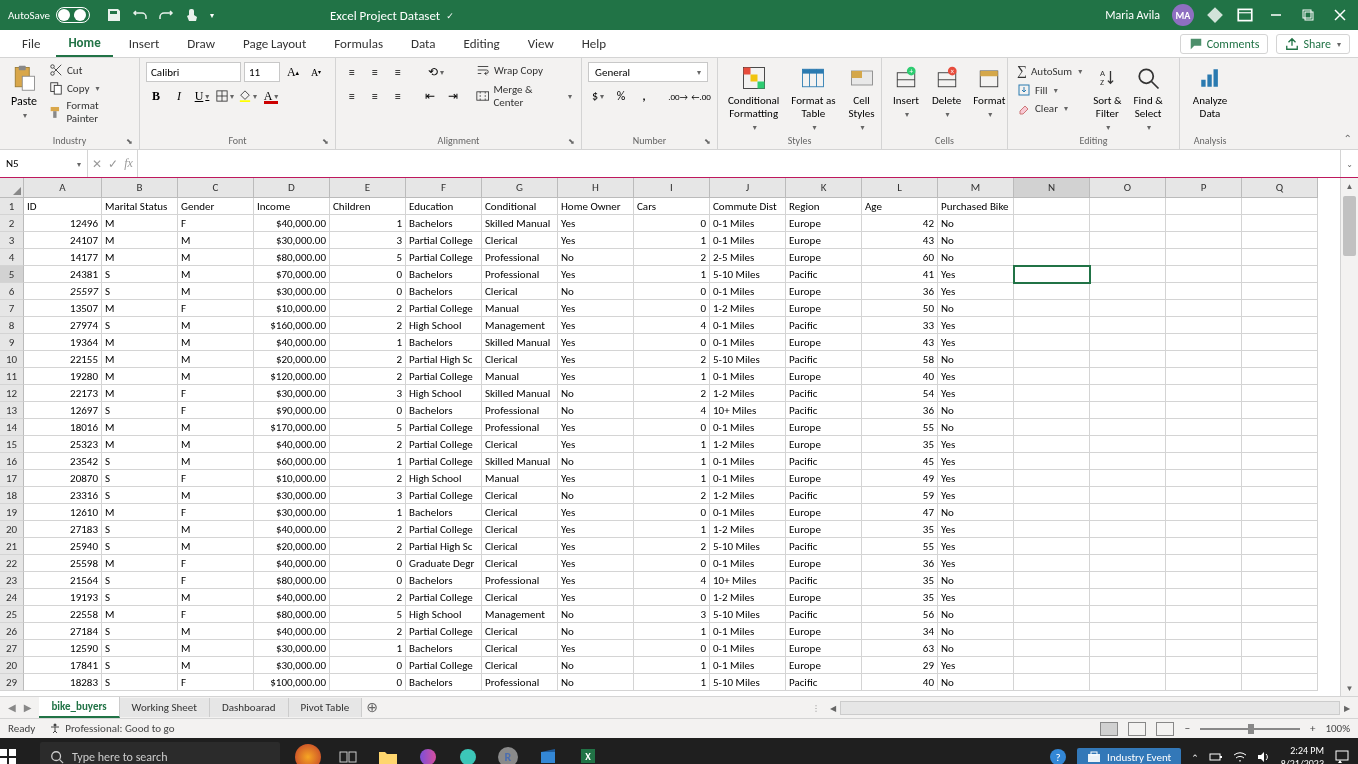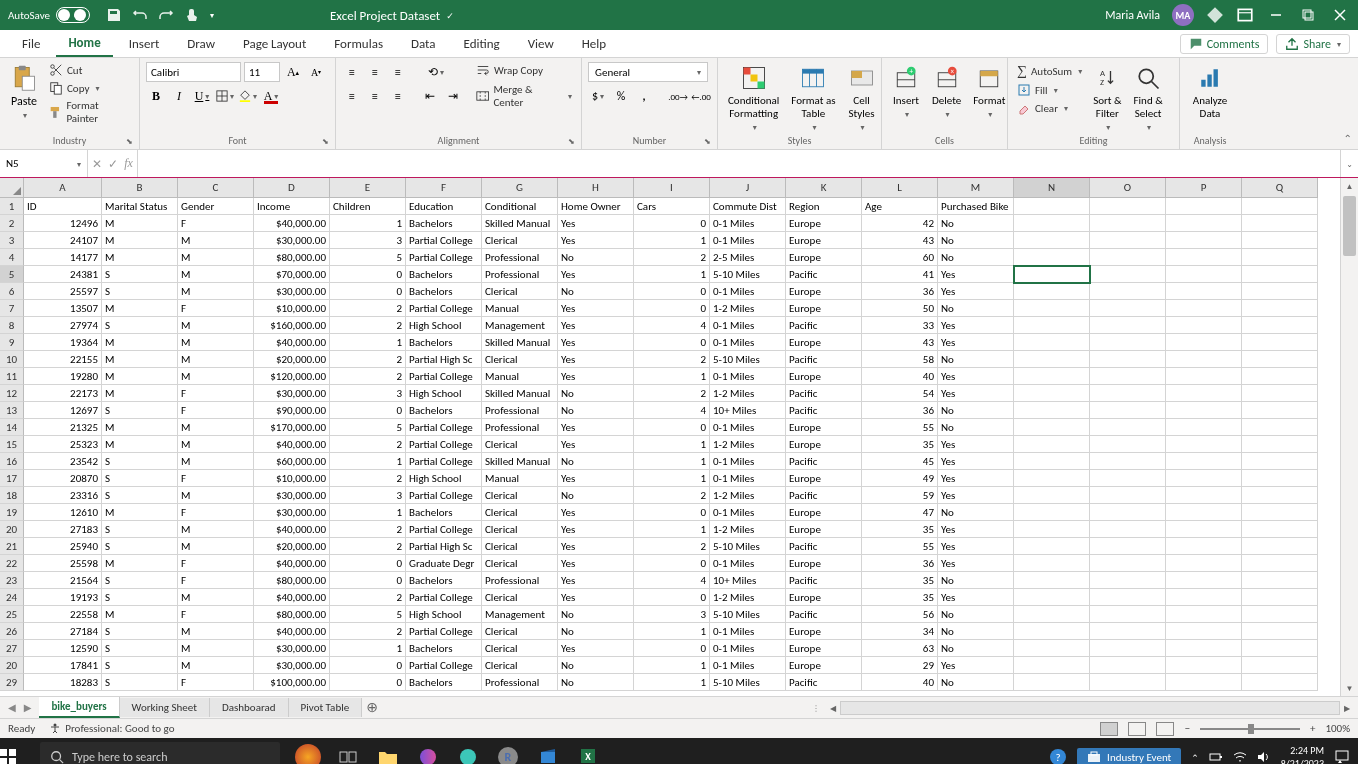--- a/index.html
+++ b/index.html
@@ -599,21 +599,21 @@
           <div class="cell" style="width: 76px;">Pacific</div>
           <div class="cell r" style="width: 76px;">41</div>
           <div class="cell" style="width: 76px;">Yes</div>
           <div class="cell selected" style="width: 76px;"></div>
           <div class="cell" style="width: 76px;"></div>
           <div class="cell" style="width: 76px;"></div>
           <div class="cell" style="width: 76px;"></div>
         </div>
         <div class="grid-row">
           <div class="row-header">6</div>
-          <div class="cell r" style="width: 78px;">25597</div>
+          <div class="cell r" style="width: 78px; font-style: italic;">25597</div>
           <div class="cell" style="width: 76px;">S</div>
           <div class="cell" style="width: 76px;">M</div>
           <div class="cell r" style="width: 76px;">$30,000.00</div>
           <div class="cell r" style="width: 76px;">0</div>
           <div class="cell" style="width: 76px;">Bachelors</div>
           <div class="cell" style="width: 76px;">Clerical</div>
           <div class="cell" style="width: 76px;">No</div>
           <div class="cell r" style="width: 76px;">0</div>
           <div class="cell" style="width: 76px;">0-1 Miles</div>
           <div class="cell" style="width: 76px;">Europe</div>
@@ -759,21 +759,21 @@
           <div class="cell" style="width: 76px;">Pacific</div>
           <div class="cell r" style="width: 76px;">36</div>
           <div class="cell" style="width: 76px;">No</div>
           <div class="cell" style="width: 76px;"></div>
           <div class="cell" style="width: 76px;"></div>
           <div class="cell" style="width: 76px;"></div>
           <div class="cell" style="width: 76px;"></div>
         </div>
         <div class="grid-row">
           <div class="row-header">14</div>
-          <div class="cell r" style="width: 78px;">21325</div>
+          <div class="cell r" style="width: 78px;">18016</div>
           <div class="cell" style="width: 76px;">M</div>
           <div class="cell" style="width: 76px;">M</div>
           <div class="cell r" style="width: 76px;">$170,000.00</div>
           <div class="cell r" style="width: 76px;">5</div>
           <div class="cell" style="width: 76px;">Partial College</div>
           <div class="cell" style="width: 76px;">Professional</div>
           <div class="cell" style="width: 76px;">Yes</div>
           <div class="cell r" style="width: 76px;">0</div>
           <div class="cell" style="width: 76px;">0-1 Miles</div>
           <div class="cell" style="width: 76px;">Europe</div>

